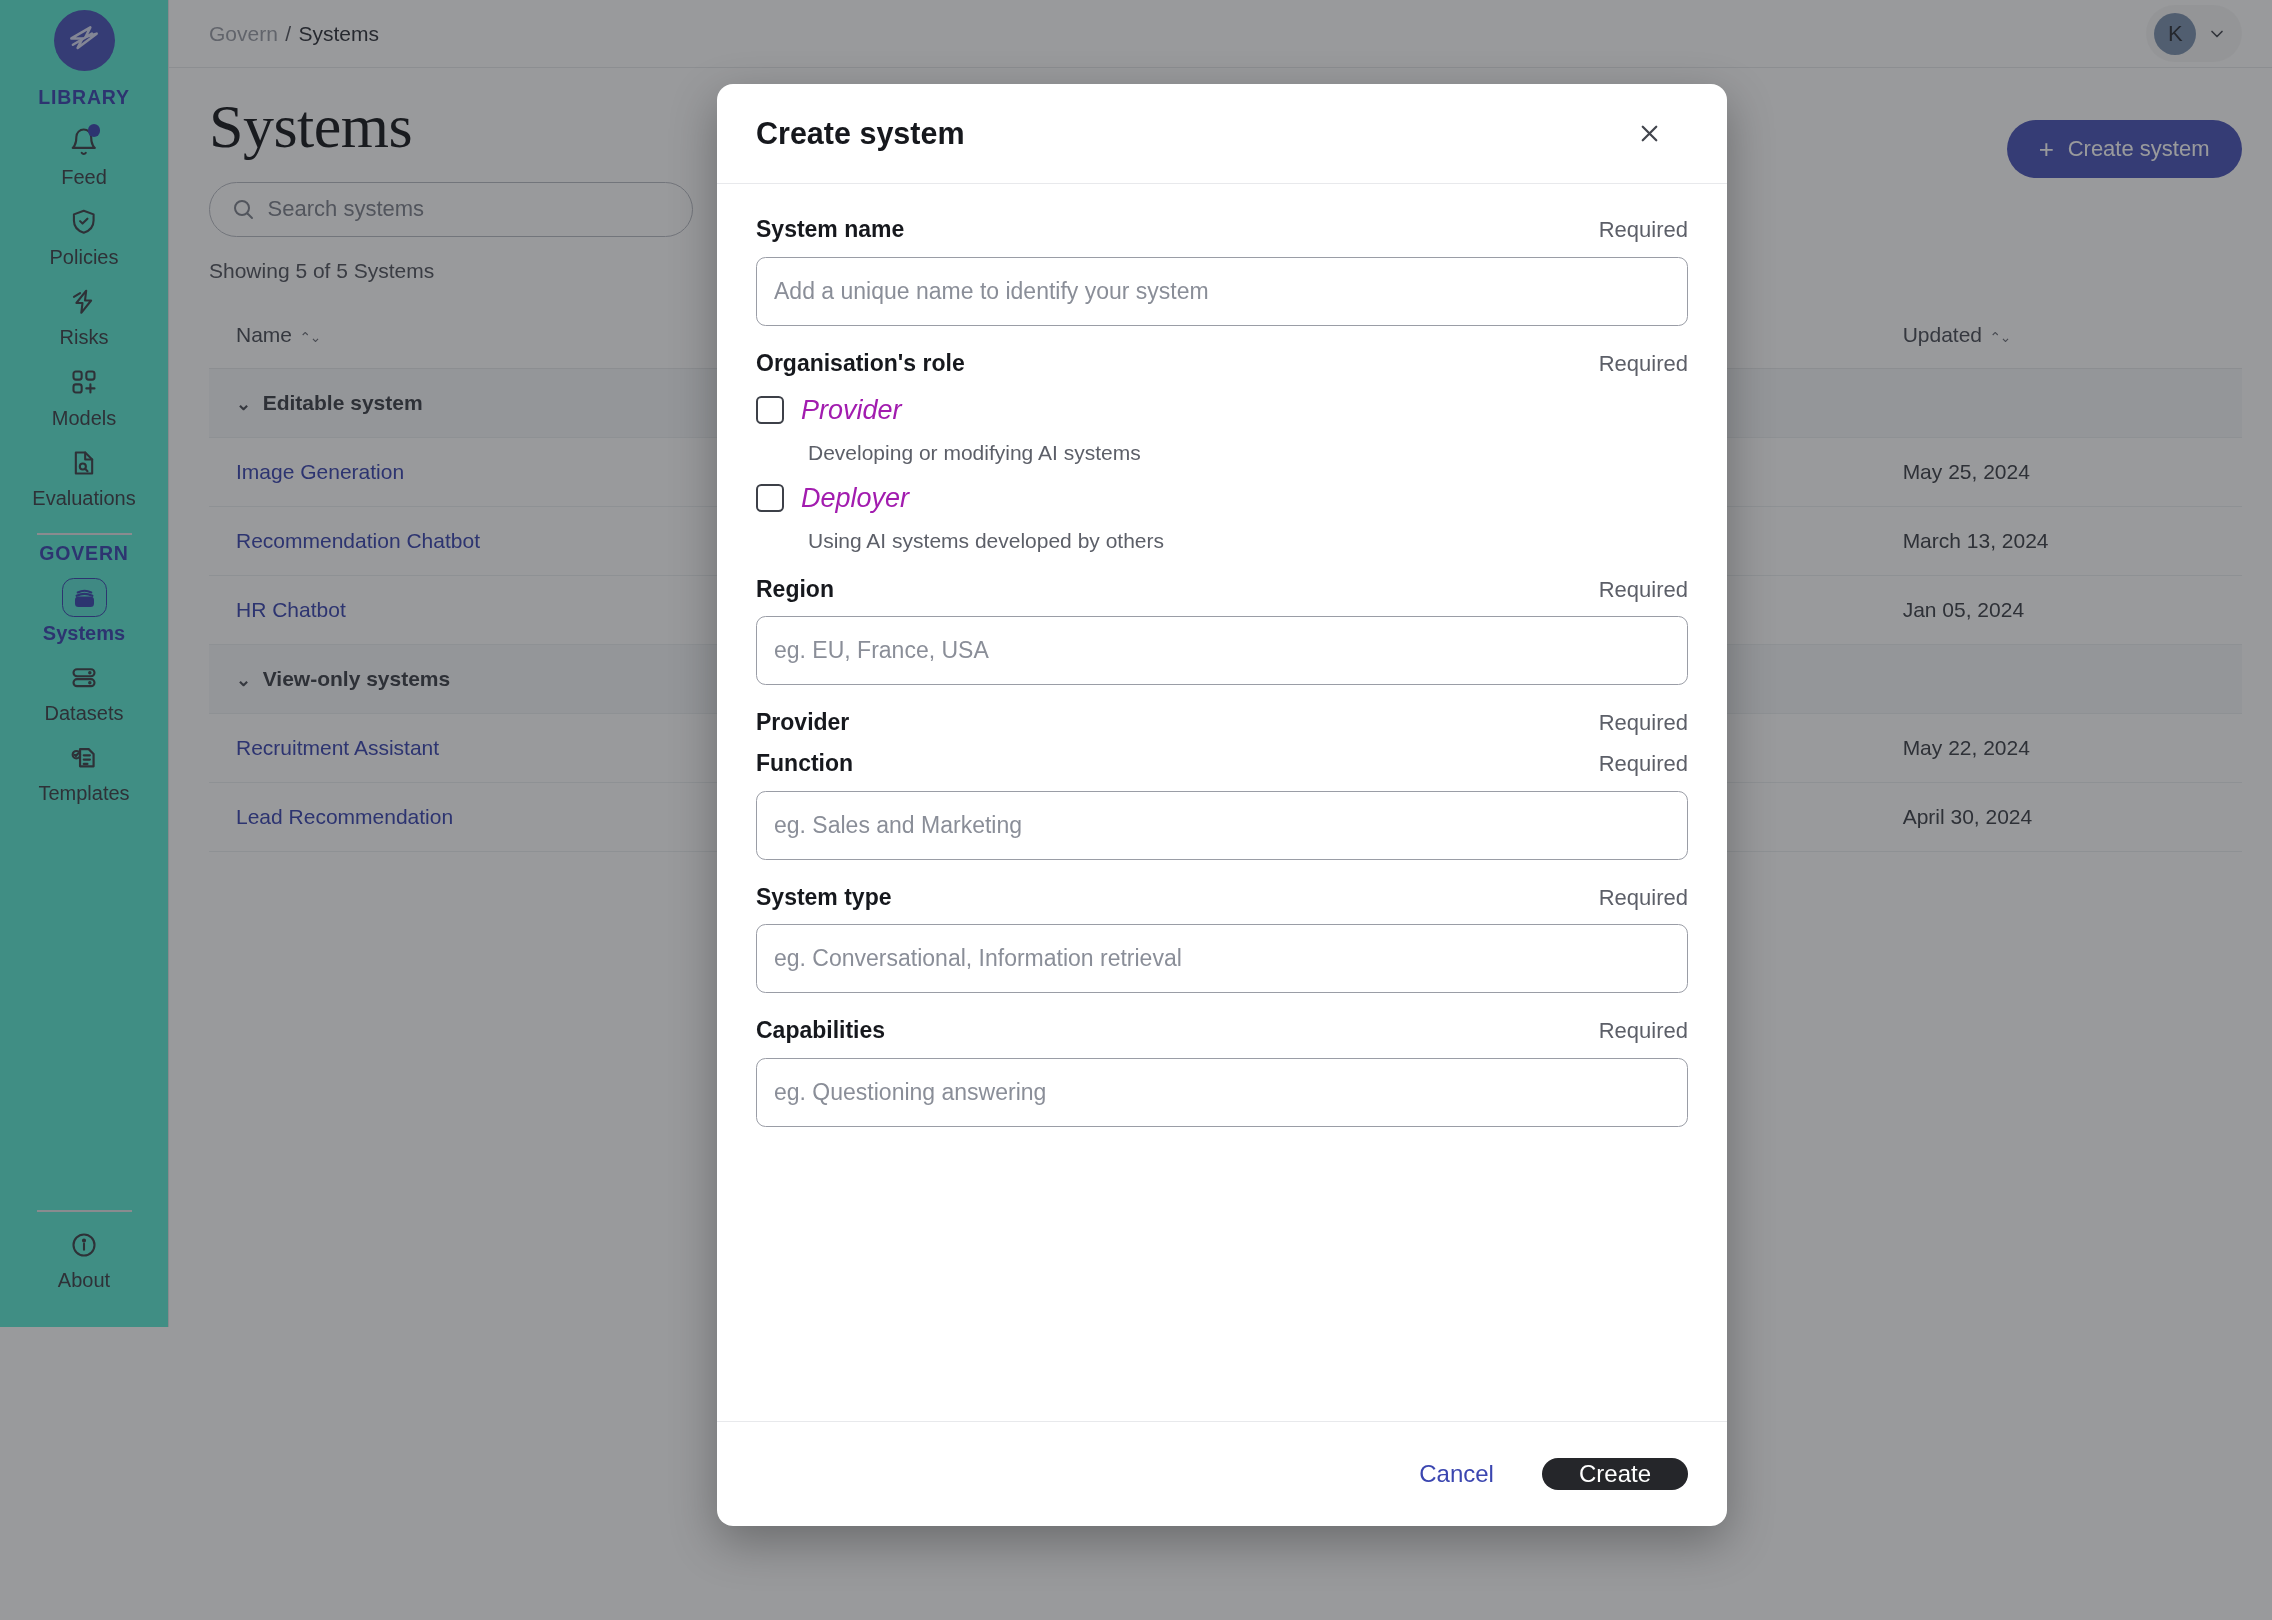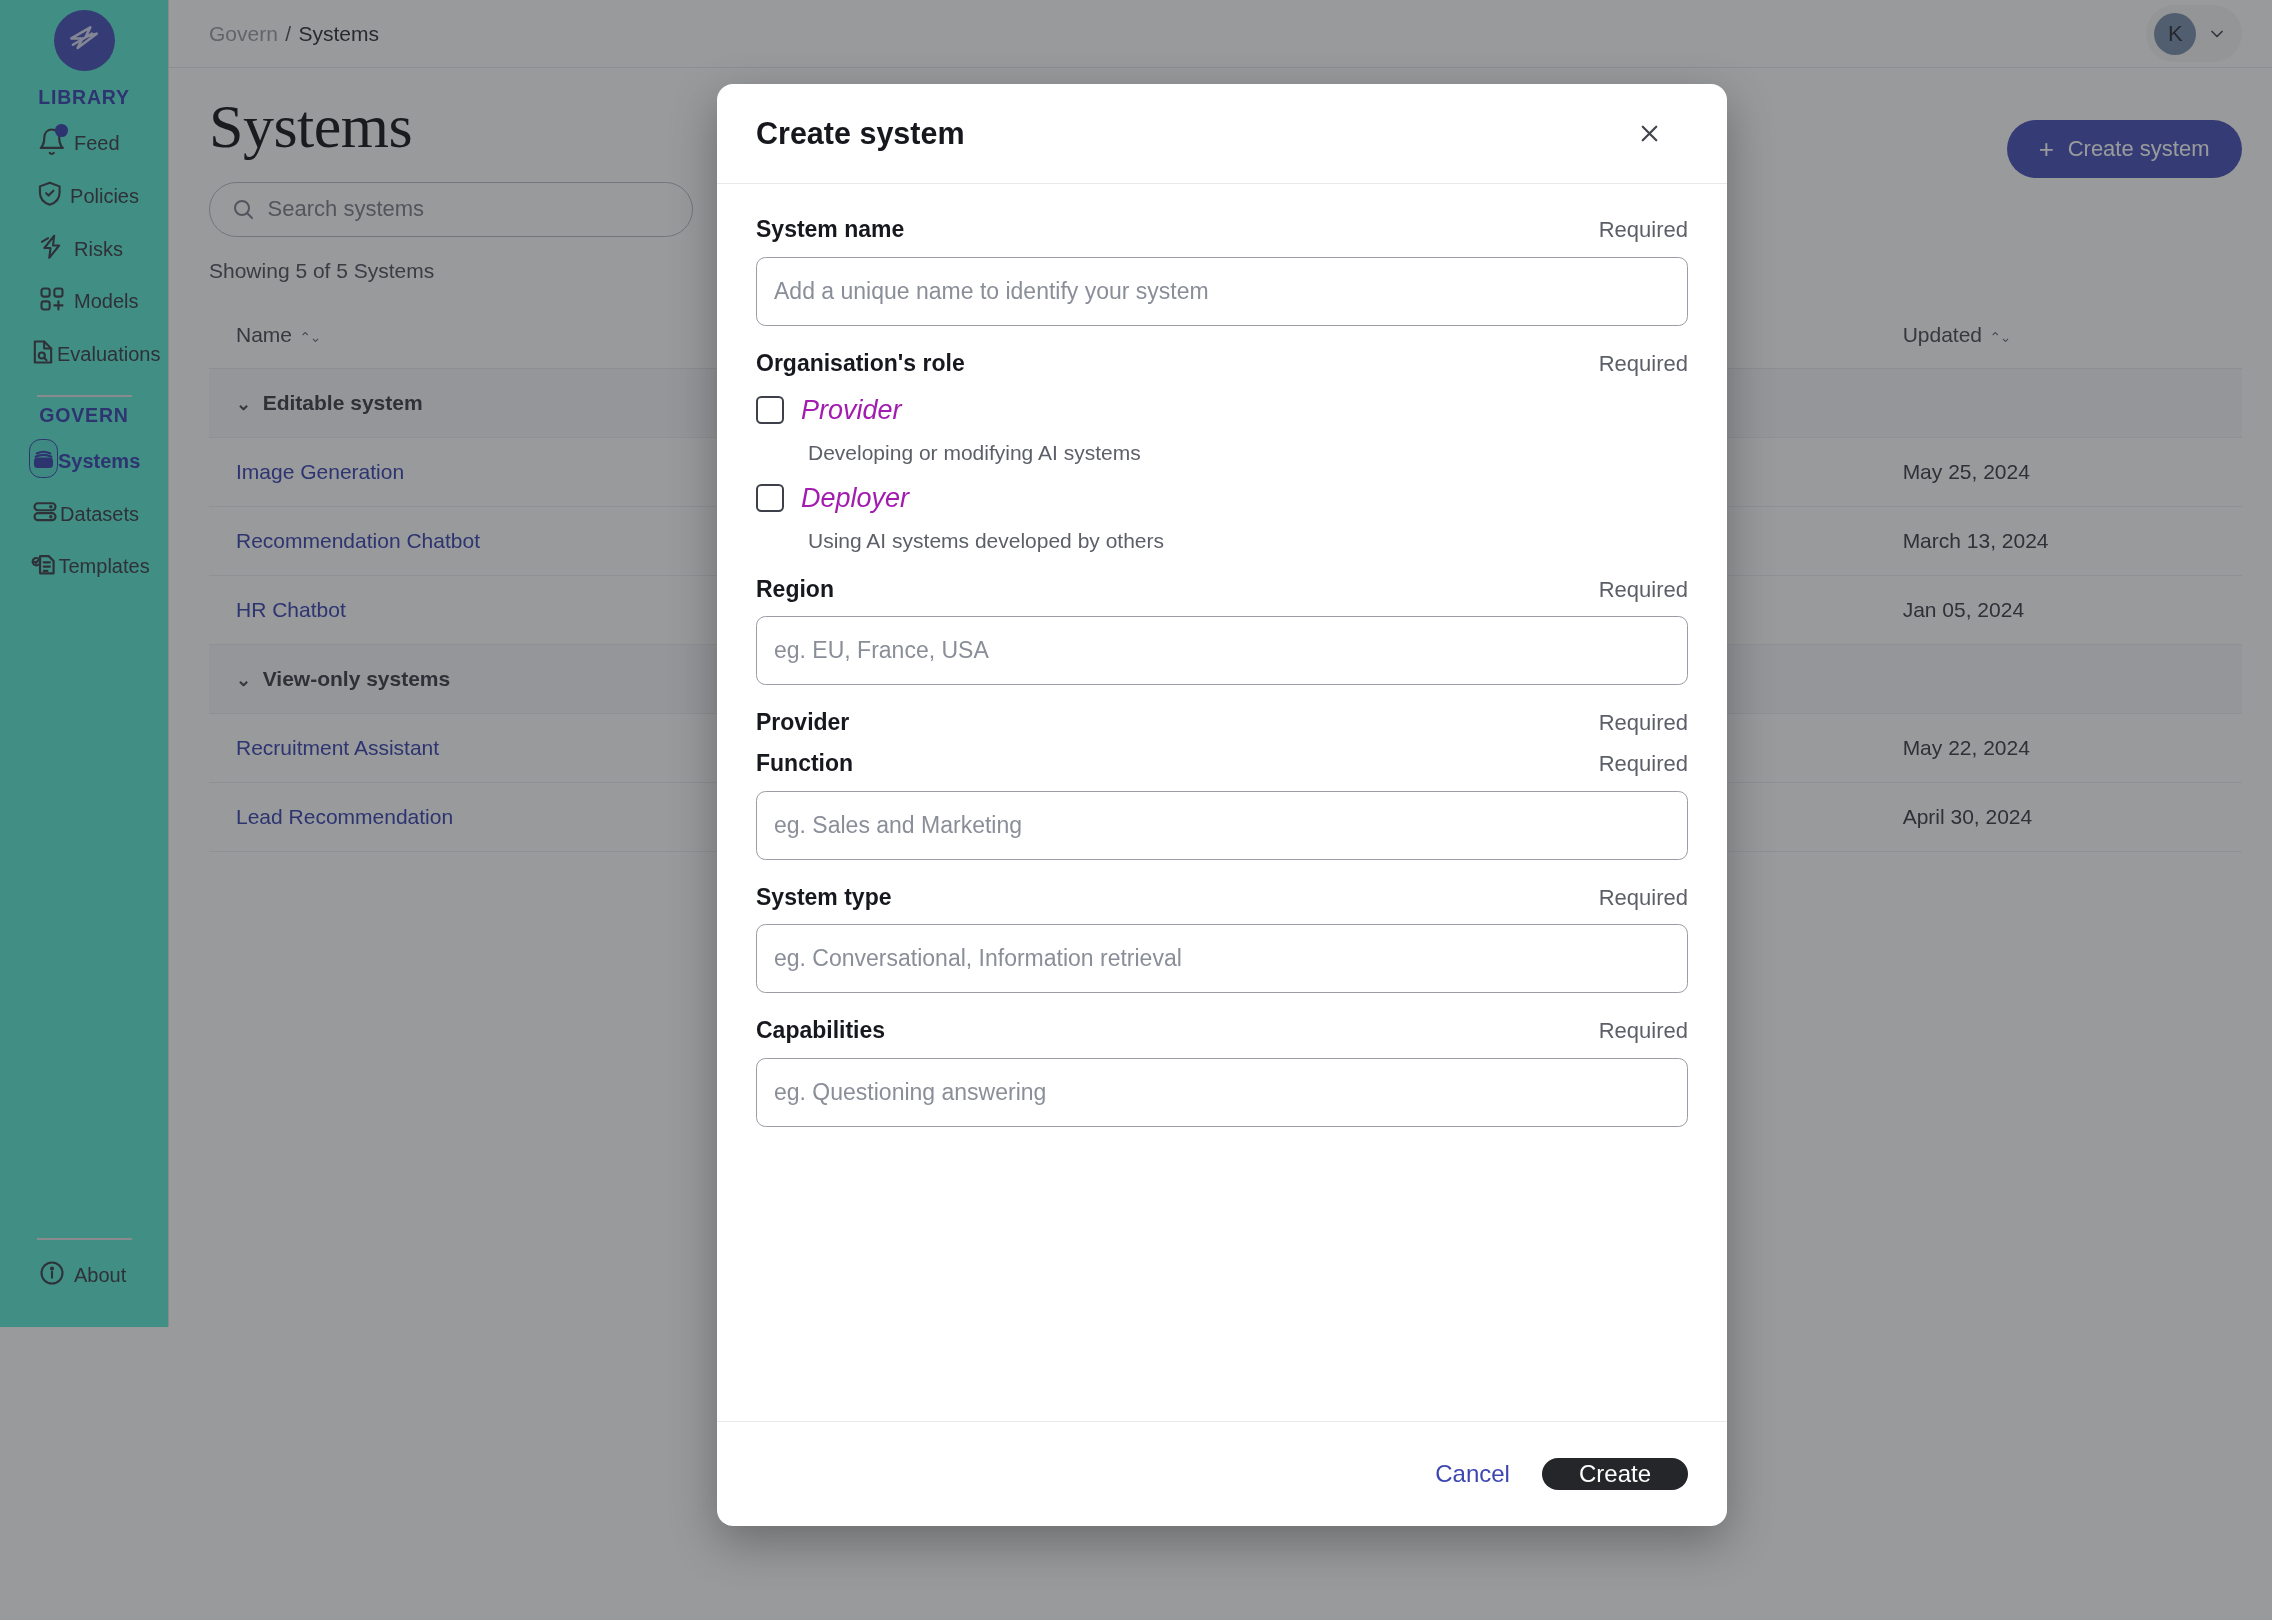--- a/index.html
+++ b/index.html
@@ -33,21 +33,21 @@
     background: #4a54b8;
     display: flex; align-items: center; justify-content: center;
     margin-bottom: 13.7px;
   }
   .nav-section-label {
     font-size: 19.5px; font-weight: 700; letter-spacing: 0.8px;
     color: #3b46b0; margin-bottom: 4.2px; margin-top: 2.1px;
   }
   .nav-item {
     width: 110px;
-    display: flex; flex-direction: row; align-items: center;
+    display: flex; flex-direction: column; align-items: center;
     padding: 8.4px 0 5.3px 0;
     text-decoration: none;
     position: relative;
   }
   .nav-icon-box {
     width: 45px; height: 39px;
     display: flex; align-items: center; justify-content: center;
     border-radius: 11.6px;
     position: relative;
   }
@@ -208,21 +208,21 @@
     cursor: pointer;
   }
   .cbox-label { font-size: 27px; color: #a21caf; font-weight: 400; font-style: italic; }
   .cbox-help { font-size: 21px; color: #5c5f68; margin: 15px 0 0 52px; }
   .role-block { margin-bottom: 18px; }
   .tags-label { font-size: 23px; font-weight: 700; color: #16181d; margin-top: 9.5px; }
   .modal-footer {
     flex: 0 0 105px;
     border-top: 1.6px solid #e8e9ec;
     display: flex; align-items: center; justify-content: flex-end;
-    gap: 32px; padding: 0 39px;
+    gap: 48px; padding: 0 39px;
   }
   .cancel-btn {
     background: none; border: none; cursor: pointer;
     font-size: 24px; color: #3b46b0; font-family: "Liberation Sans", sans-serif;
   }
   .primary-btn {
     background: #25262a; color: #ffffff; border: none;
     border-radius: 37px; cursor: pointer;
     font-size: 24px; font-family: "Liberation Sans", sans-serif;
     padding: 2px 37px;

